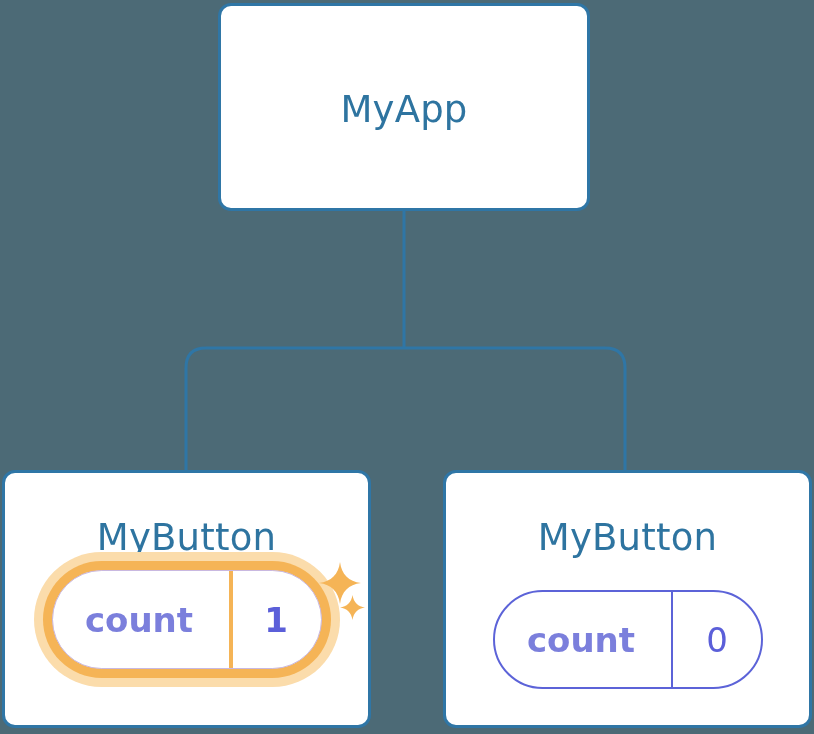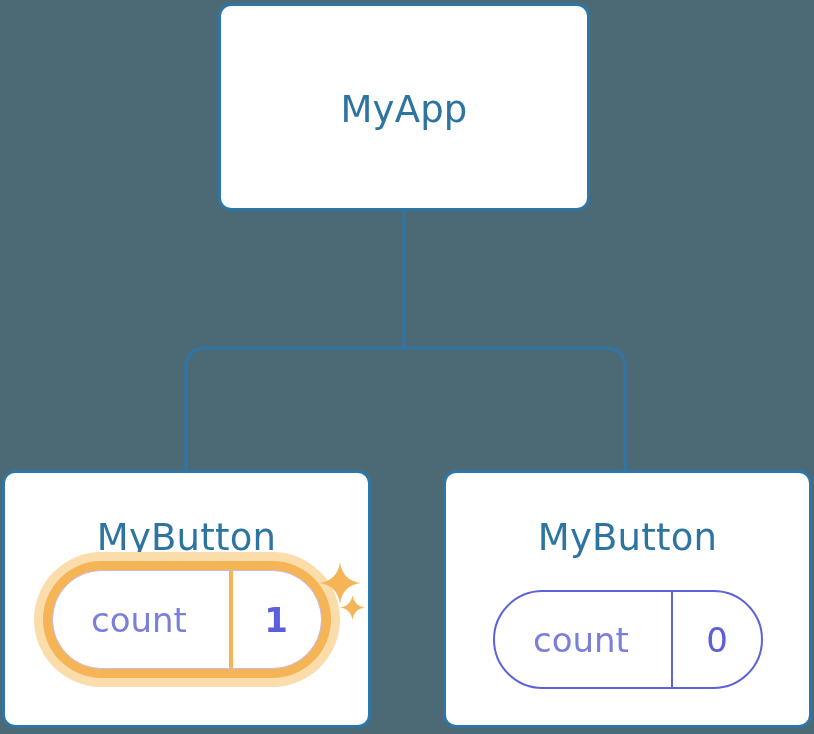--- a/index.html
+++ b/index.html
@@ -94,21 +94,21 @@
     display: flex;
     align-items: center;
     justify-content: center;
     box-sizing: border-box;
     line-height: 1;
     white-space: nowrap;
   }
   .pill-label {
     color: #7b7fdc;
     font-size: 34px;
-    font-weight: 400;
+    font-weight: 700;
     text-align: right;
   }
   .pill-value {
     color: #5b5fd9;
     font-size: 34px;
   }
 
   
   #pill-right-wrap {
     top: 590px;

